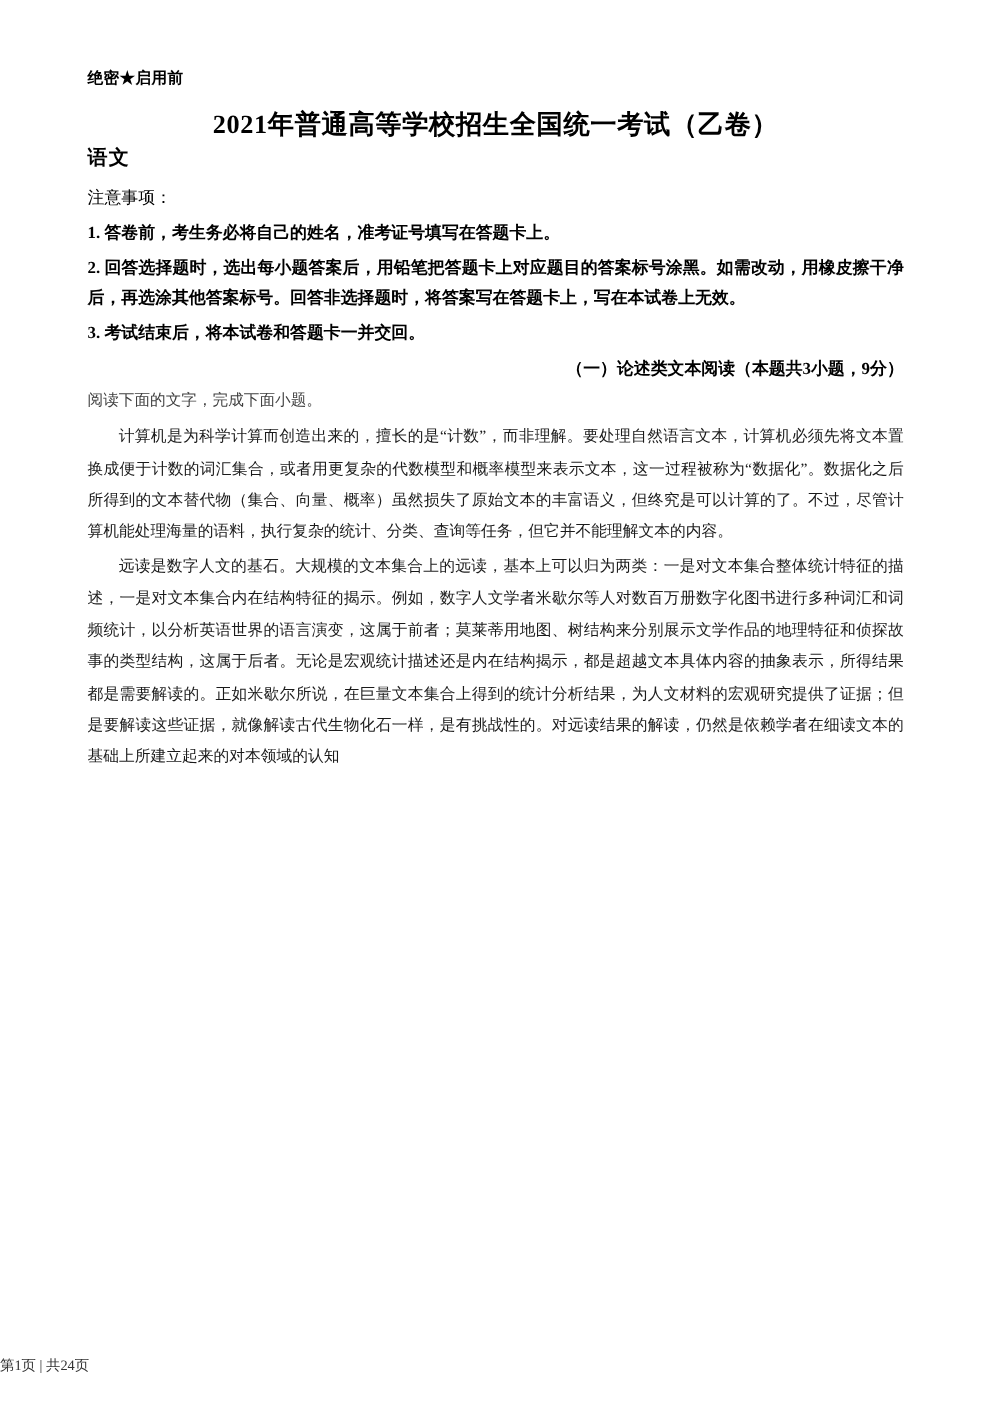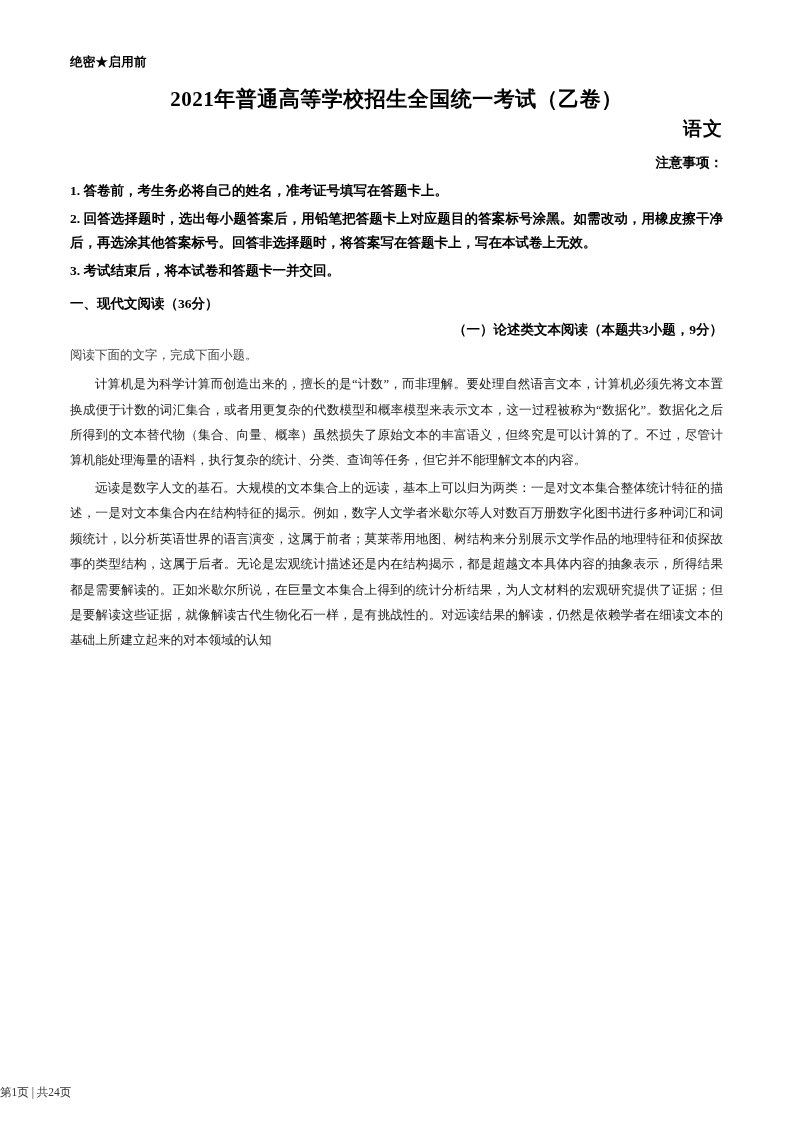--- a/index.html
+++ b/index.html
@@ -30,31 +30,30 @@
     font-family: "Liberation Serif", "DejaVu Serif", serif;
   }
   .doc-title {
     text-align: center;
     font-size: 21px;
     font-weight: bold;
     margin: 8px 0 3px 0;
     letter-spacing: 0.5px;
   }
   .doc-subtitle {
-    text-align: right;
-    font-size: 19px;
+    text-align: left;
+    font-size: 16px;
     font-weight: bold;
     margin: 0 0 12px 0;
     letter-spacing: 1px;
   }
   .notice-heading {
     font-size: 13.5px;
-    font-weight: bold;
+    font-weight: normal;
     margin: 10px 0 7px 0;
-    text-align: right;
   }
   .notice-item {
     font-size: 13.5px;
     font-weight: bold;
     line-height: 1.78;
     margin: 0 0 4px 0;
     text-align: justify;
   }
   .section-heading {
     font-size: 13.5px;
@@ -100,21 +99,20 @@
   <div class="secret-line">绝密★启用前</div>
 
   <h1 class="doc-title">2021年普通高等学校招生全国统一考试（乙卷）</h1>
   <h2 class="doc-subtitle">语文</h2>
 
   <div class="notice-heading">注意事项：</div>
   <p class="notice-item">1. 答卷前，考生务必将自己的姓名，准考证号填写在答题卡上。</p>
   <p class="notice-item">2. 回答选择题时，选出每小题答案后，用铅笔把答题卡上对应题目的答案标号涂黑。如需改动，用橡皮擦干净后，再选涂其他答案标号。回答非选择题时，将答案写在答题卡上，写在本试卷上无效。</p>
   <p class="notice-item">3. 考试结束后，将本试卷和答题卡一并交回。</p>
 
-  <div class="section-heading">一、现代文阅读（36分）</div>
   <div class="sub-heading">（一）论述类文本阅读（本题共3小题，9分）</div>
   <div class="lead-text">阅读下面的文字，完成下面小题。</div>
 
   <p class="body-para">计算机是为科学计算而创造出来的，擅长的是“计数”，而非理解。要处理自然语言文本，计算机必须先将文本置换成便于计数的词汇集合，或者用更复杂的代数模型和概率模型来表示文本，这一过程被称为“数据化”。数据化之后所得到的文本替代物（集合、向量、概率）虽然损失了原始文本的丰富语义，但终究是可以计算的了。不过，尽管计算机能处理海量的语料，执行复杂的统计、分类、查询等任务，但它并不能理解文本的内容。</p>
   <p class="body-para">远读是数字人文的基石。大规模的文本集合上的远读，基本上可以归为两类：一是对文本集合整体统计特征的描述，一是对文本集合内在结构特征的揭示。例如，数字人文学者米歇尔等人对数百万册数字化图书进行多种词汇和词频统计，以分析英语世界的语言演变，这属于前者；莫莱蒂用地图、树结构来分别展示文学作品的地理特征和侦探故事的类型结构，这属于后者。无论是宏观统计描述还是内在结构揭示，都是超越文本具体内容的抽象表示，所得结果都是需要解读的。正如米歇尔所说，在巨量文本集合上得到的统计分析结果，为人文材料的宏观研究提供了证据；但是要解读这些证据，就像解读古代生物化石一样，是有挑战性的。对远读结果的解读，仍然是依赖学者在细读文本的基础上所建立起来的对本领域的认知</p>
 
   <div class="footer">第1页 | 共24页</div>
 </div>
 
 </body></html>

